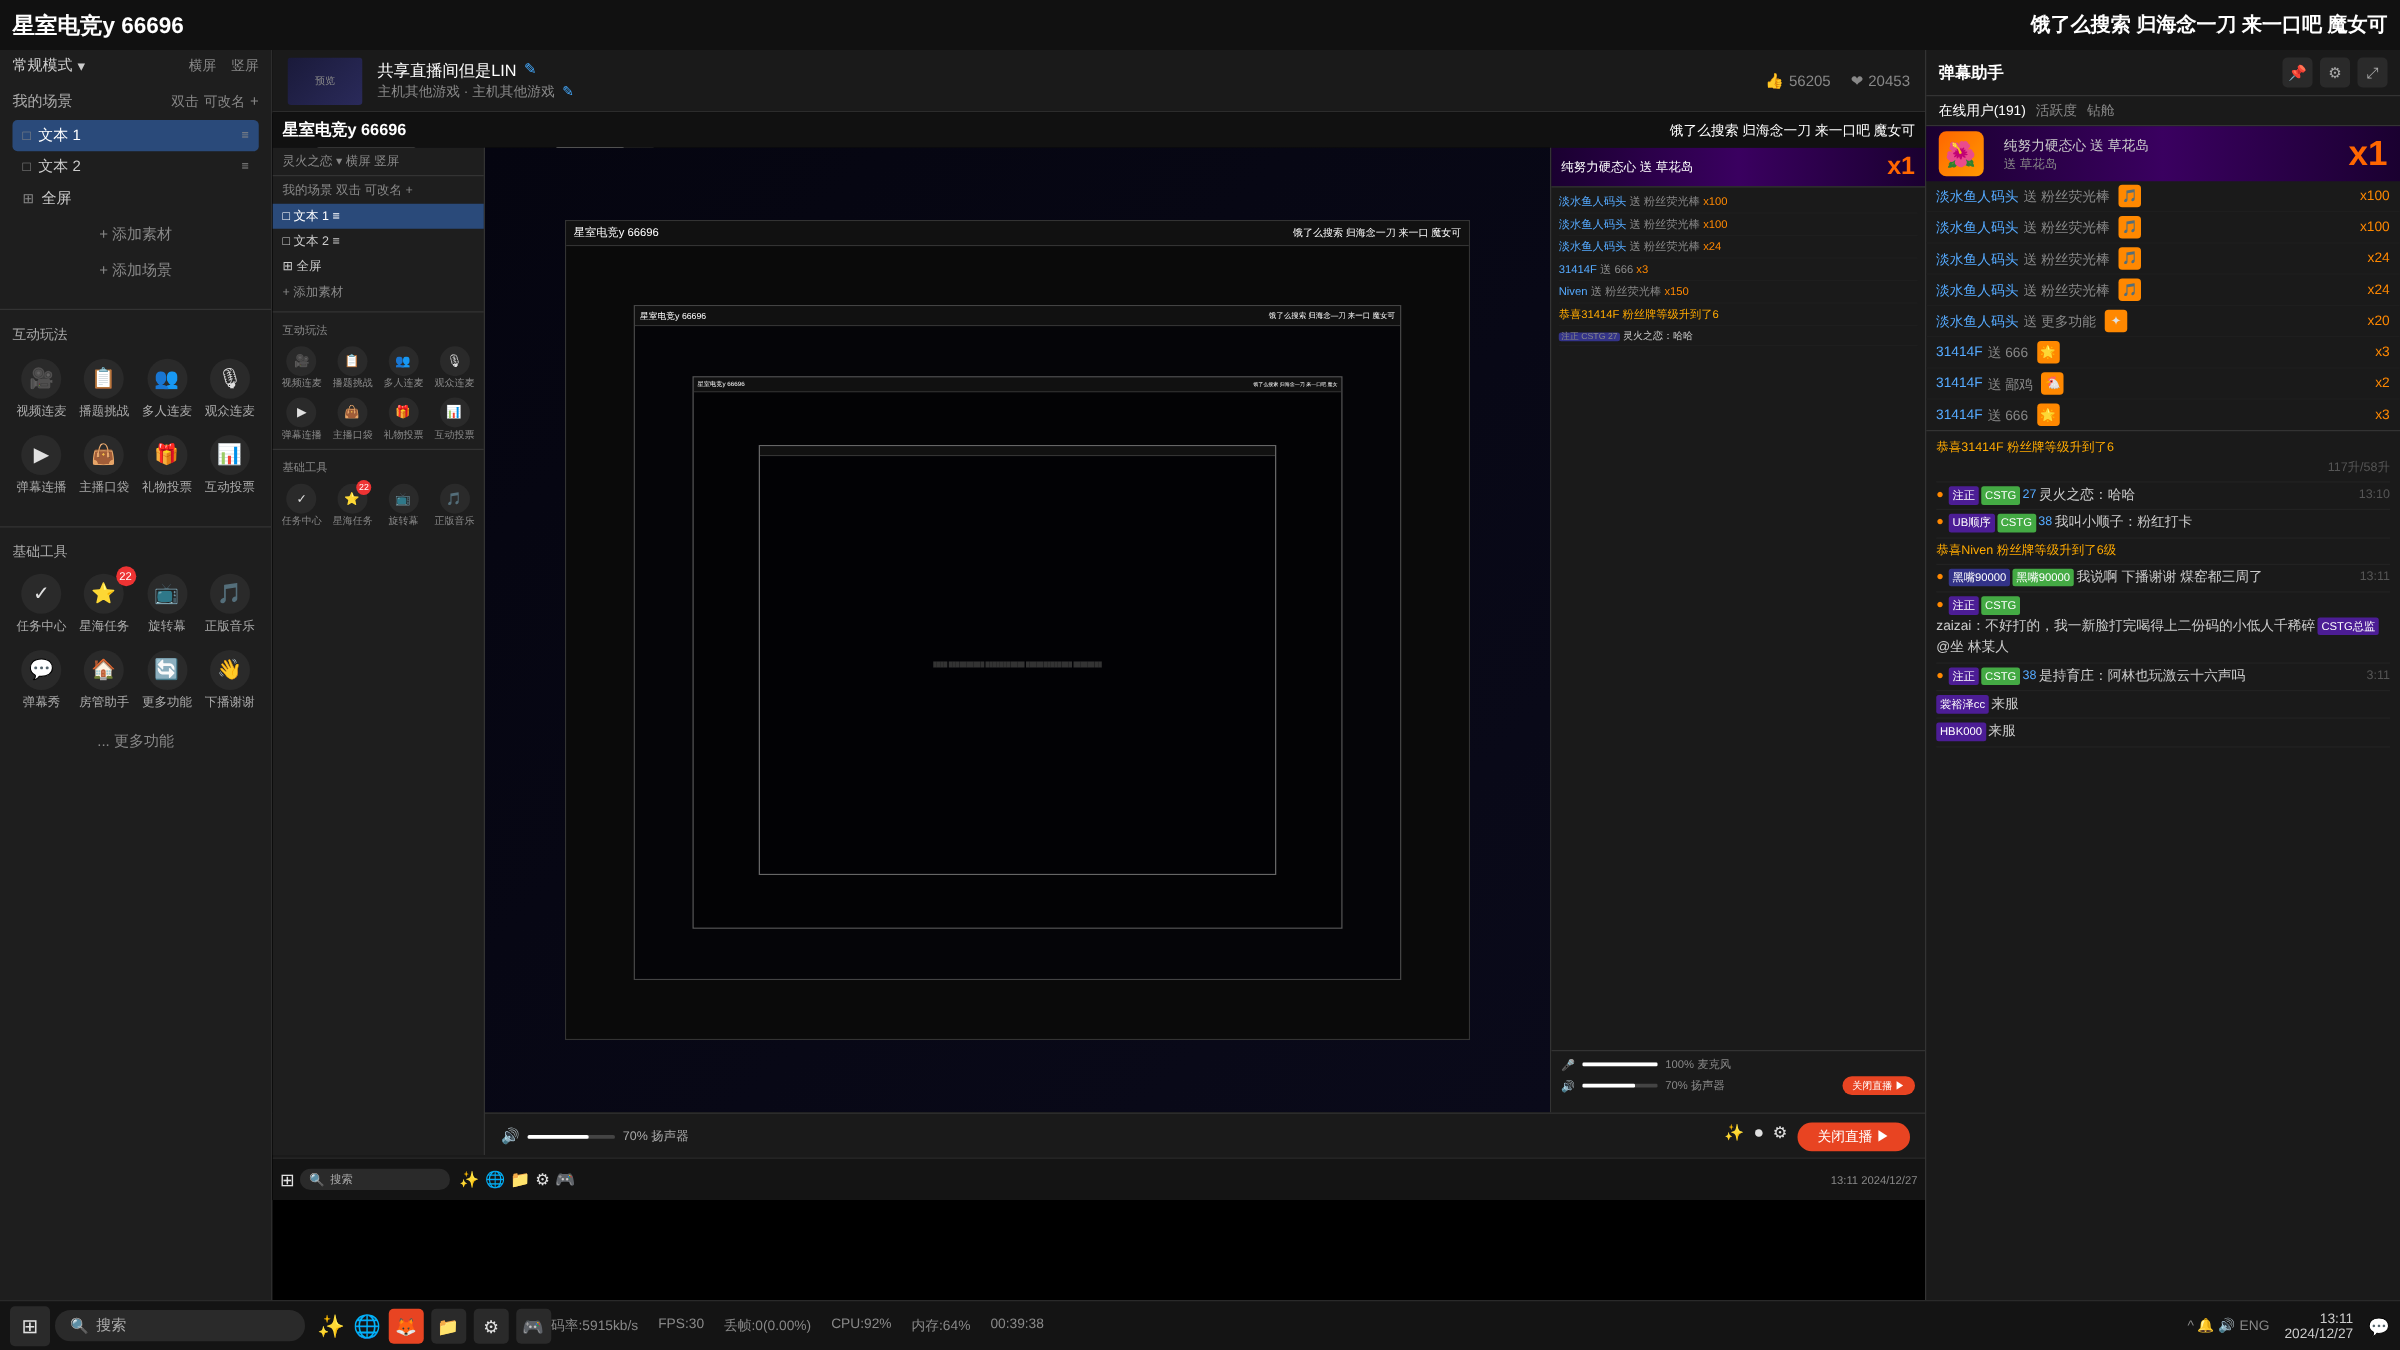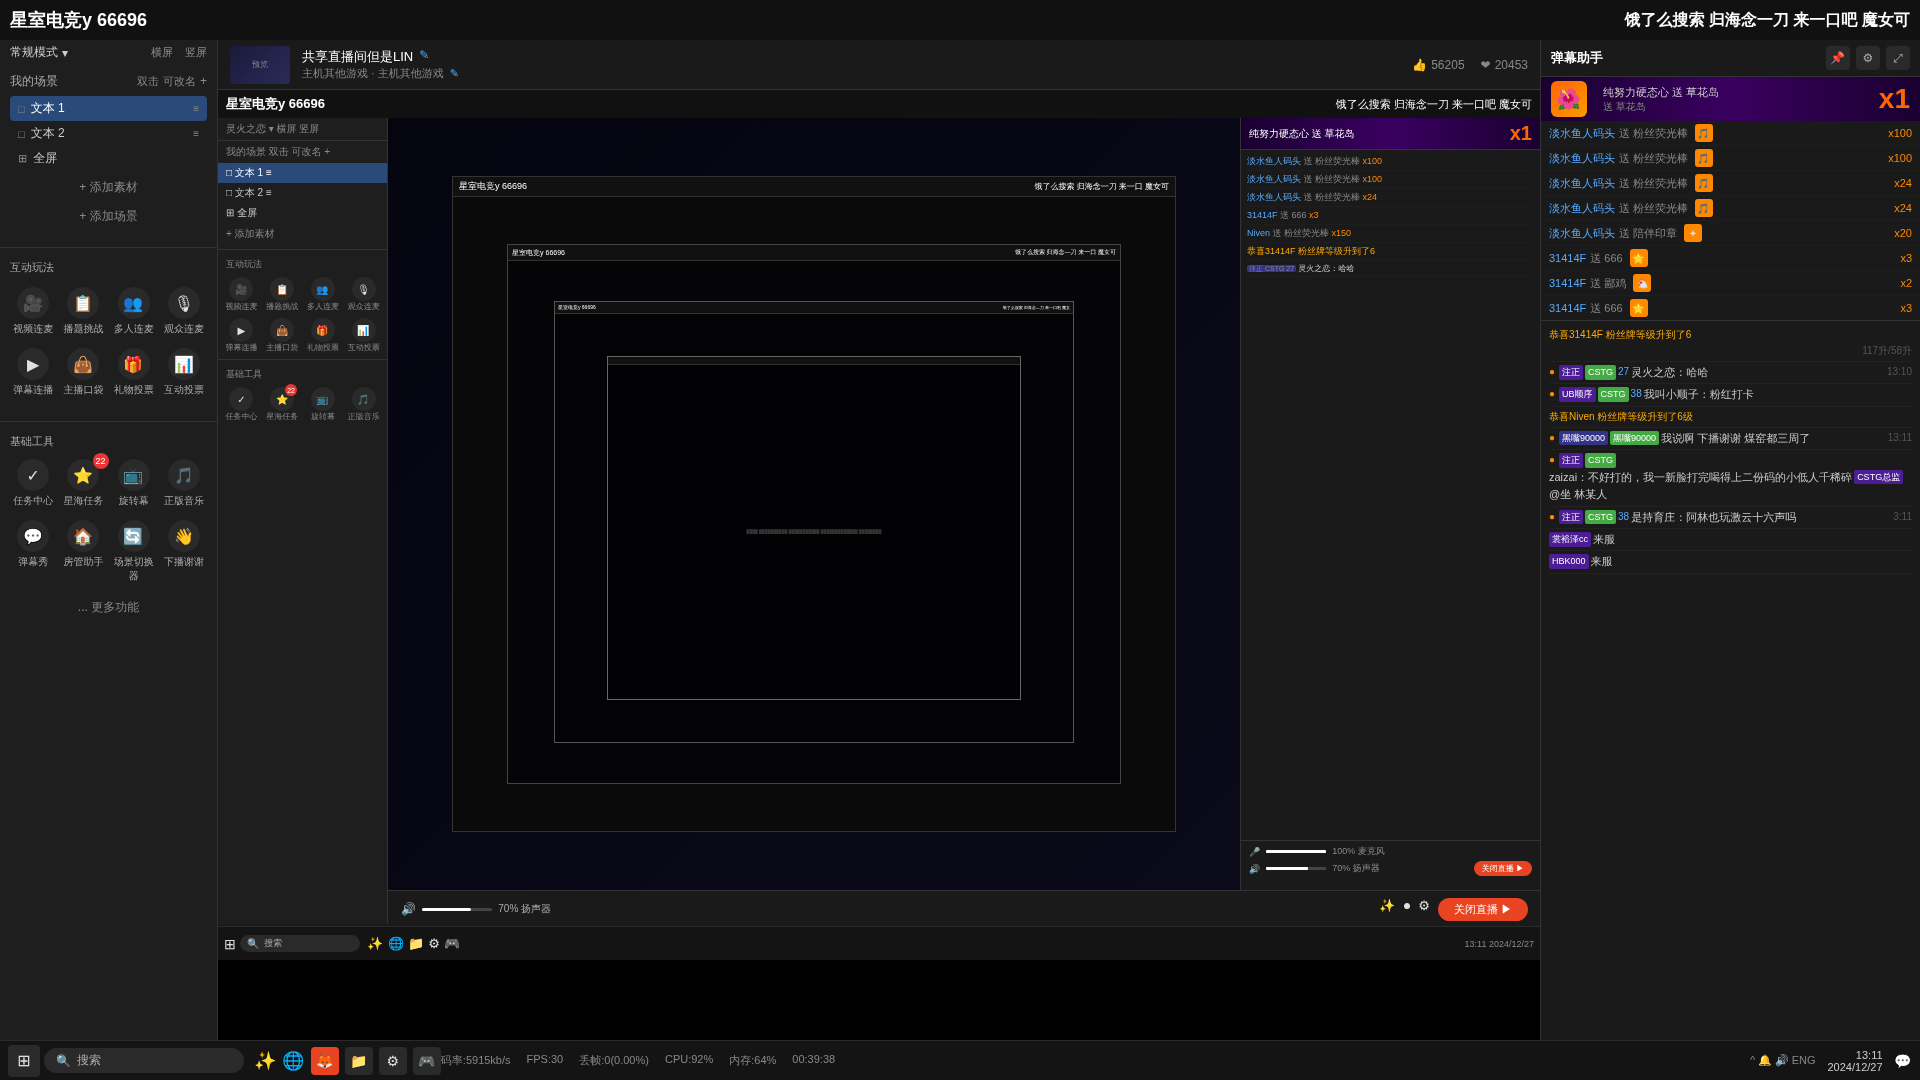--- a/index.html
+++ b/index.html
@@ -555,21 +555,21 @@
       <div class="tool-item">
         <div class="tool-icon">💬</div>
         <span class="tool-label">弹幕秀</span>
       </div>
       <div class="tool-item">
         <div class="tool-icon">🏠</div>
         <span class="tool-label">房管助手</span>
       </div>
       <div class="tool-item">
         <div class="tool-icon">🔄</div>
-        <span class="tool-label">场景切换器</span>
+        <span class="tool-label">更多功能</span>
       </div>
       <div class="tool-item">
         <div class="tool-icon">👋</div>
         <span class="tool-label">下播谢谢</span>
       </div>
     </div>
     <div class="add-btn">
       <span>... 更多功能</span>
     </div>
   </div>
@@ -870,20 +870,25 @@
 
     <div style="display:flex;align-items:center;padding:6px 10px;border-bottom:1px solid #333;gap:6px">
       <span style="color:#fff;font-weight:bold;font-size:13px">弹幕助手</span>
       <div style="margin-left:auto;display:flex;gap:6px">
         <div class="action-icon-btn">📌</div>
         <div class="action-icon-btn">⚙</div>
         <div class="action-icon-btn">⤢</div>
       </div>
     </div>
 
+    <div style="display:flex;align-items:center;padding:4px 10px;border-bottom:1px solid #333;gap:8px">
+      <span style="color:#fff;font-size:11px">在线用户(191)</span>
+      <span style="color:#888;font-size:11px;cursor:pointer">活跃度</span>
+      <span style="color:#888;font-size:11px;cursor:pointer">钻舱</span>
+    </div>
 
     <div class="popup-gift-banner">
       <div style="width:36px;height:36px;background:linear-gradient(135deg,#ff6600,#ff9900);border-radius:6px;display:flex;align-items:center;justify-content:center;font-size:20px">🌺</div>
       <div style="margin-left:8px">
         <div style="color:#ccc;font-size:11px">纯努力硬态心 送 草花岛</div>
         <div style="color:#888;font-size:10px">送 草花岛</div>
       </div>
       <span class="popup-gift-amount">x1</span>
     </div>
 
@@ -907,21 +912,21 @@
         <span class="gift-count">x24</span>
       </div>
       <div class="gift-list-item">
         <span class="gift-user">淡水鱼人码头</span>
         <span class="gift-action">送 粉丝荧光棒</span>
         <div class="gift-icon-img">🎵</div>
         <span class="gift-count">x24</span>
       </div>
       <div class="gift-list-item">
         <span class="gift-user">淡水鱼人码头</span>
-        <span class="gift-action">送 陪伴印章</span>
+        <span class="gift-action">送 更多功能</span>
         <div class="gift-icon-img">✦</div>
         <span class="gift-count">x20</span>
       </div>
       <div class="gift-list-item">
         <span class="gift-user">31414F</span>
         <span class="gift-action">送 666</span>
         <div class="gift-icon-img">🌟</div>
         <span class="gift-count">x3</span>
       </div>
       <div class="gift-list-item">

